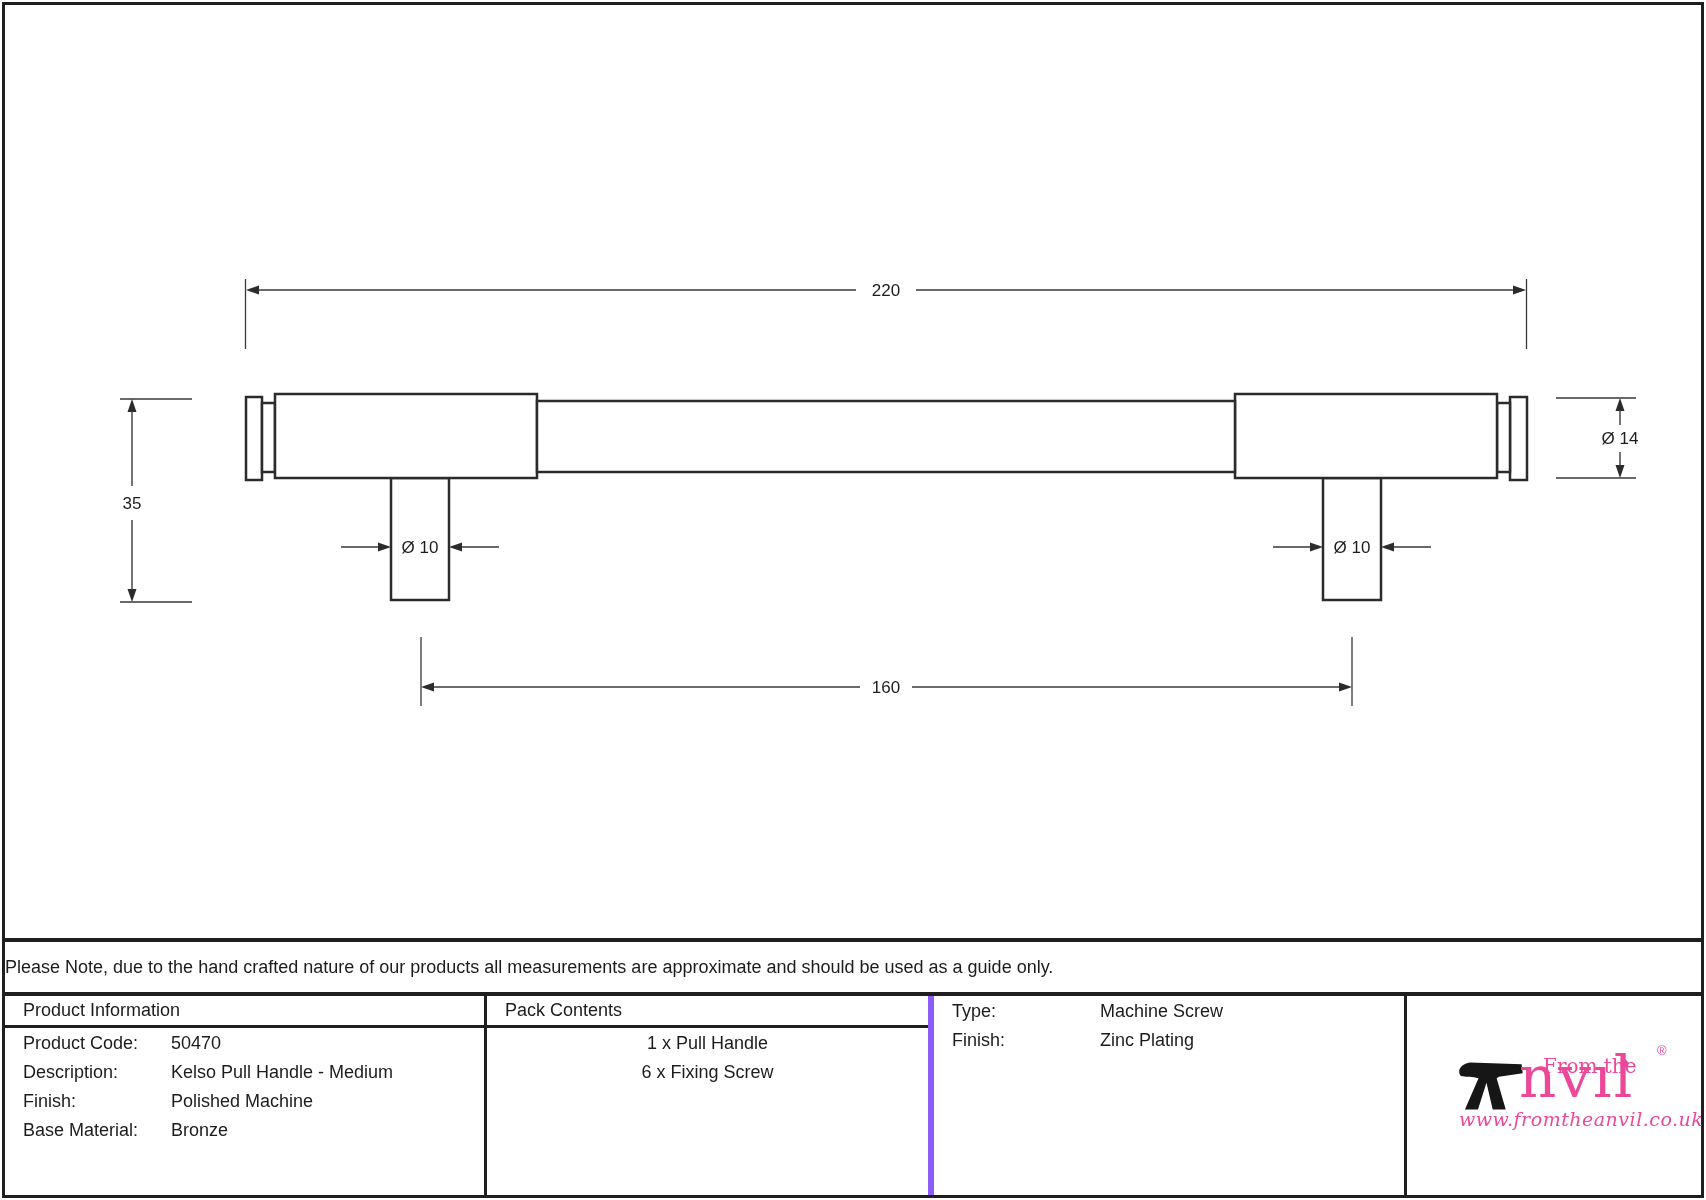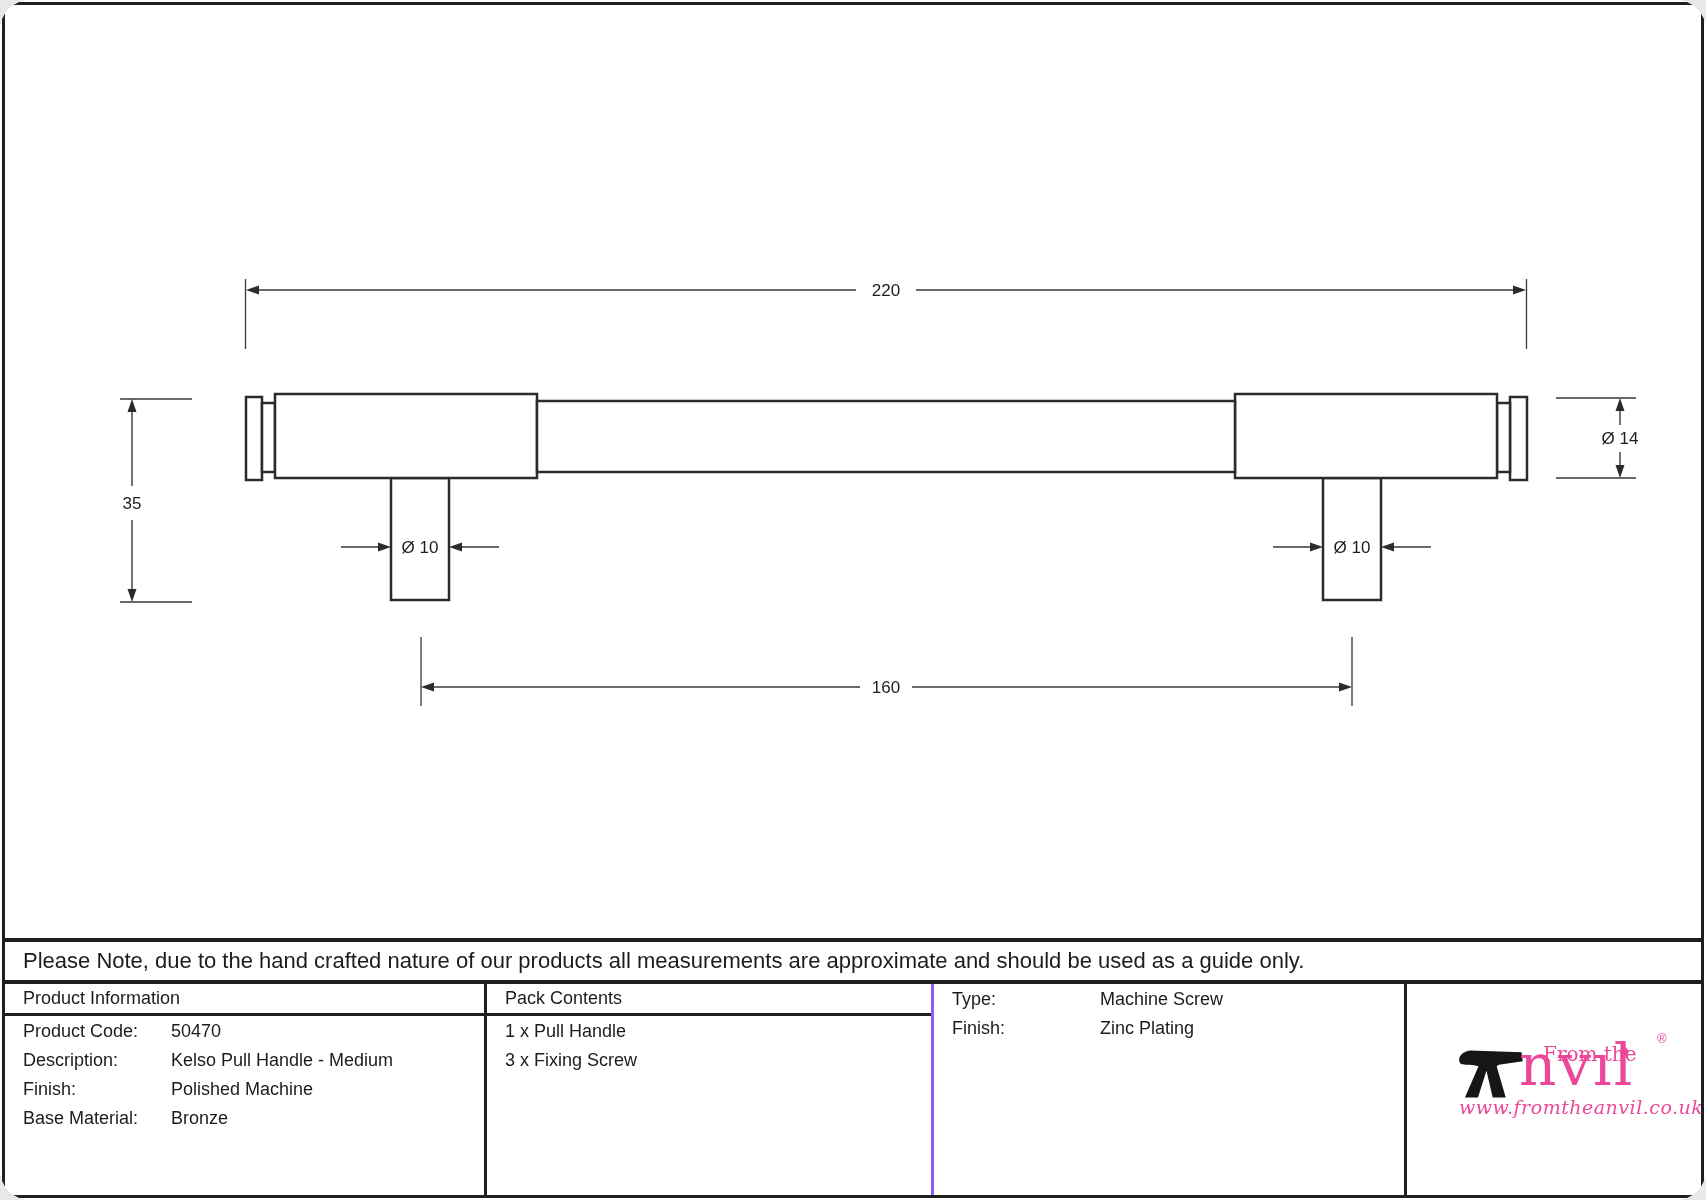--- a/index.html
+++ b/index.html
@@ -1,32 +1,32 @@
 <!DOCTYPE html>
 <html><head>
 <meta charset="utf-8">
 <style>
   html,body{margin:0;padding:0;background:#e8e8e8;}
   .page{position:relative;width:1706px;height:1200px;background:#ffffff;
-        font-family:"Liberation Sans",sans-serif;color:#1c1c1c;overflow:hidden;border-radius:30px;}
+        font-family:"Liberation Sans",sans-serif;color:#1c1c1c;overflow:hidden;}
   .page-border{position:absolute;inset:2px;border:3px solid #1f1f1f;pointer-events:none;}
   .drawing-svg{position:absolute;left:0;top:0;}
   .part{fill:#ffffff;stroke:#2b2b2b;stroke-width:2.5;}
   .ext{stroke:#3a3a3a;stroke-width:1.3;fill:none;}
   .dim{stroke:#3a3a3a;stroke-width:1.4;fill:none;}
   .arrow{fill:#2b2b2b;stroke:none;}
   .dim-text{font-family:"Liberation Sans",sans-serif;font-size:17px;fill:#1d1d1d;}
 
   .info-table{position:absolute;left:5px;right:5px;top:938px;bottom:5px;display:flex;flex-direction:column;}
-  .note-row{height:46px;box-sizing:border-box;border-top:4px solid #1f1f1f;border-bottom:4px solid #1f1f1f;
-            display:flex;align-items:center;padding-left:18px;font-size:22px;}
+  .note-row{height:58px;box-sizing:border-box;border-top:4px solid #1f1f1f;border-bottom:4px solid #1f1f1f;
+            display:flex;align-items:center;font-size:18px;}
   .cols{flex:1;display:flex;min-height:0;}
   .col{box-sizing:border-box;}
   .col-1{width:482px;border-right:3px solid #1f1f1f;}
-  .col-2{width:447px;border-right:3px solid #8b5cf6;}
+  .col-2{width:447px;border-right:6px solid #8b5cf6;text-align:center;}
   .col-3{width:473px;border-right:3px solid #1f1f1f;}
   .col-4{flex:1;position:relative;}
   .col-header{height:32px;box-sizing:border-box;border-bottom:3px solid #1f1f1f;
               display:flex;align-items:center;padding-left:18px;font-size:18px;}
   .col-body{padding:1px 18px 0 18px;font-size:18px;line-height:29px;}
   .kv{display:flex;}
   .kv .lbl{width:148px;flex:none;}
   .logo-cell{color:#ec4899;}
   .logo-anvil-svg{position:absolute;left:50px;top:56px;}
   .logo-fromthe{position:absolute;left:136px;top:58px;font-family:"DejaVu Serif","Liberation Serif",serif;font-size:20px;}
@@ -129,21 +129,21 @@
             <span class="lbl">Base Material:</span>
             <span class="val">Bronze</span>
           </div>
         </div>
       </div>
 
       <div class="col col-2">
         <div class="col-header">Pack Contents</div>
         <div class="col-body">
           <div>1 x Pull Handle</div>
-          <div>3 x Fixing Screw</div>
+          <div>6 x Fixing Screw</div>
         </div>
       </div>
 
       <div class="col col-3">
         <div class="col-body">
           <div class="kv">
             <span class="lbl">Type:</span>
             <span class="val">Machine Screw</span>
           </div>
           <div class="kv">

